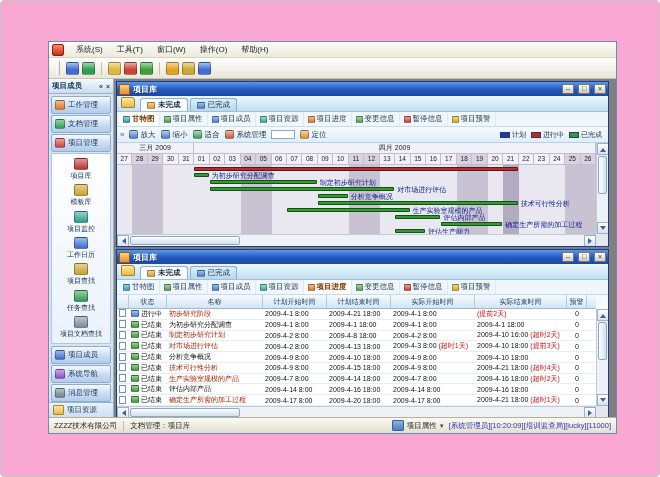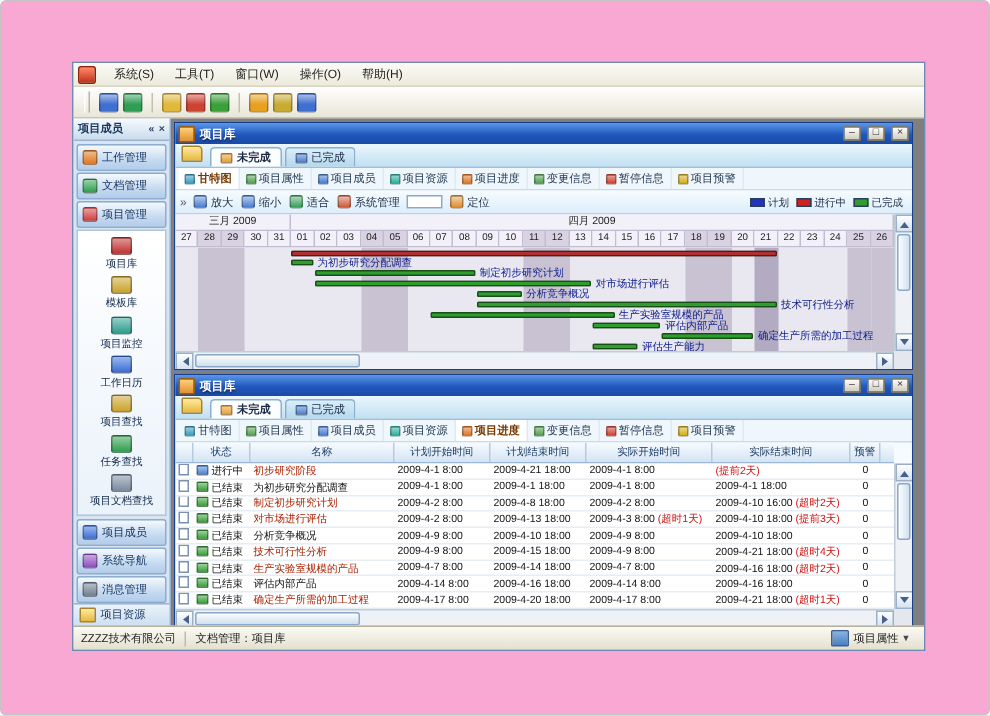--- a/index.html
+++ b/index.html
@@ -593,16 +593,17 @@
     </div>
 
     <div class="statusbar">
       <span class="st-company">ZZZZ技术有限公司</span>
       <span class="st-sep"></span>
       <span class="st-op">文档管理：项目库</span>
       <span class="st-flex"></span>
       <span class="st-ic"></span>
       <span class="st-ui">项目属性</span>
       <span class="st-dd">▼</span>
+      <span class="st-session">[系统管理员][10:20:09][培训监查局][lucky][11000]</span>
     </div>
 
   </div>
 </div>
 
 </body></html>

